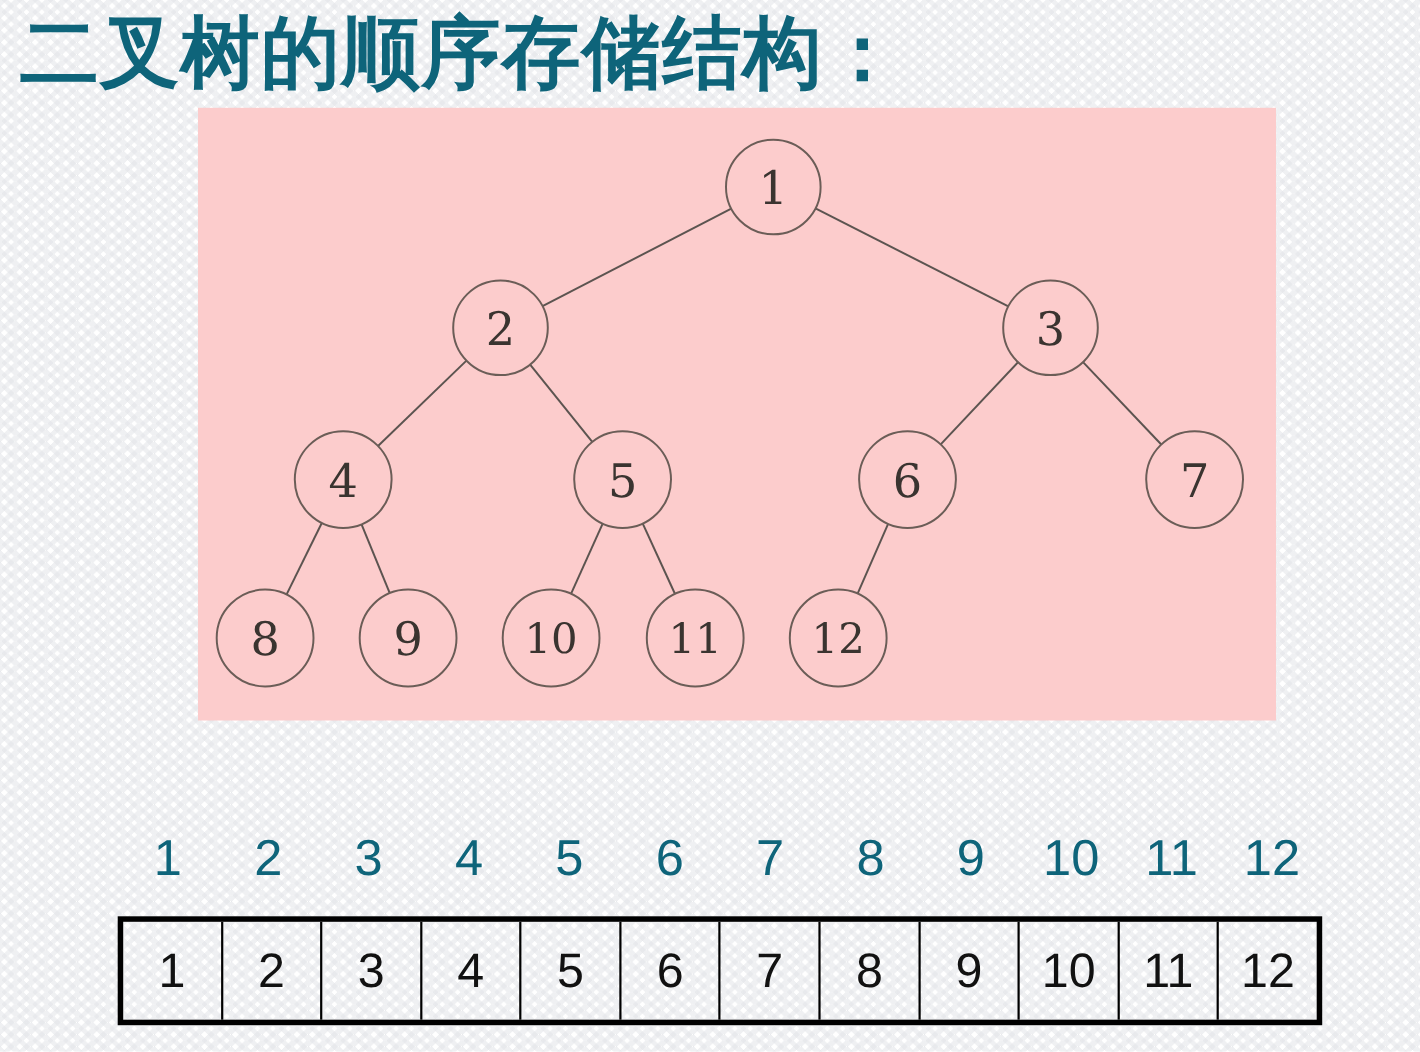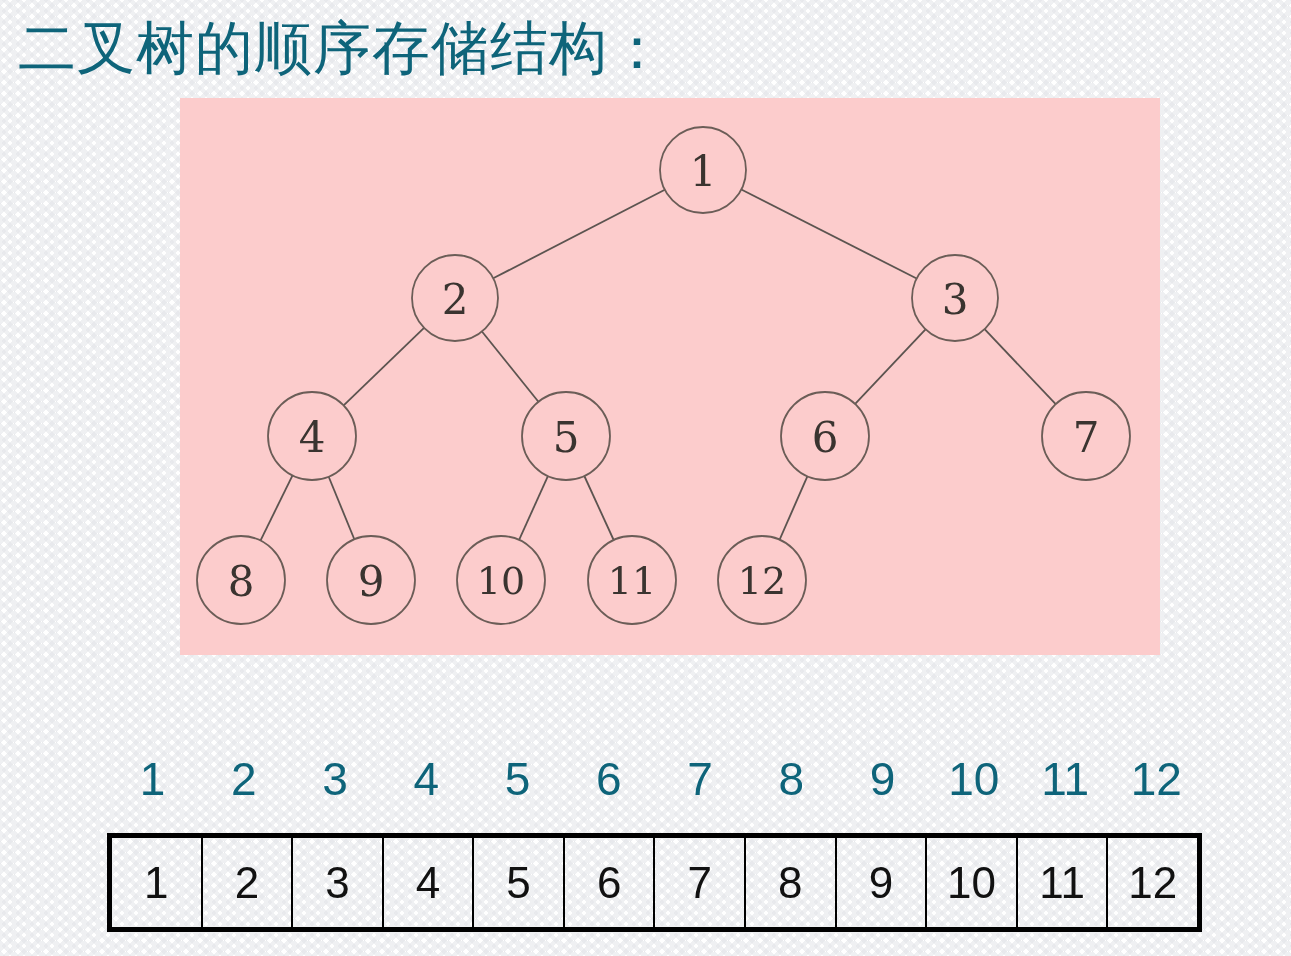--- a/index.html
+++ b/index.html
@@ -34,23 +34,23 @@
     inset: 0;
     z-index: 1;
   }
 
   
   #slide-title {
     position: absolute;
     left: 18px;
     top: 12px;
     font-family: "DejaVu Serif", "Liberation Serif", serif;
-    font-size: 58px;
+    font-size: 72px;
     line-height: 72px;
-    font-weight: 400;
+    font-weight: 700;
     letter-spacing: 1px;
     color: #0e647a;
     white-space: nowrap;
   }
 
   
   #tree-panel {
     position: absolute;
     left: 180px;
     top: 98px;

